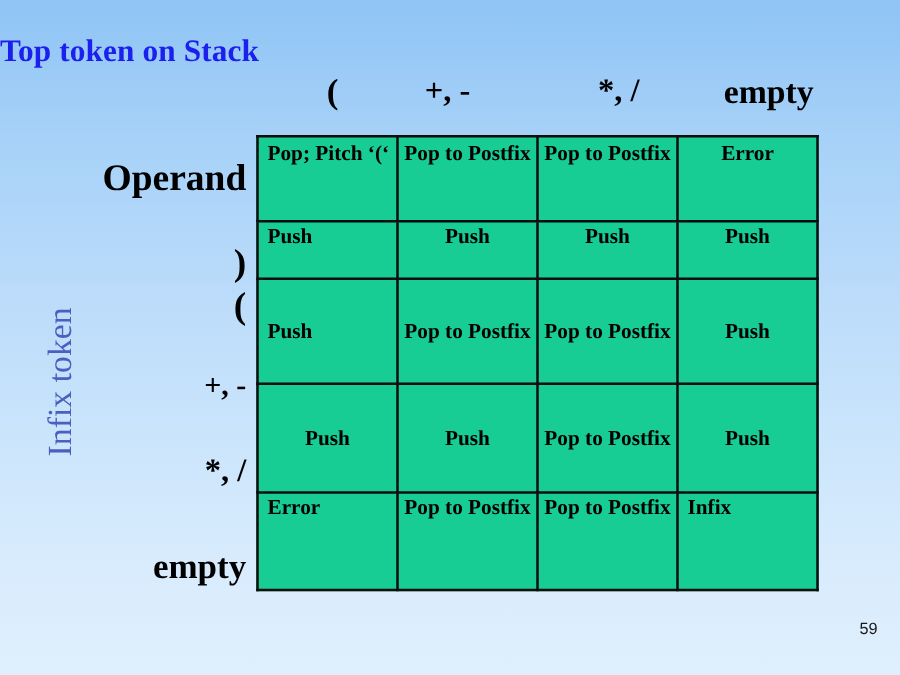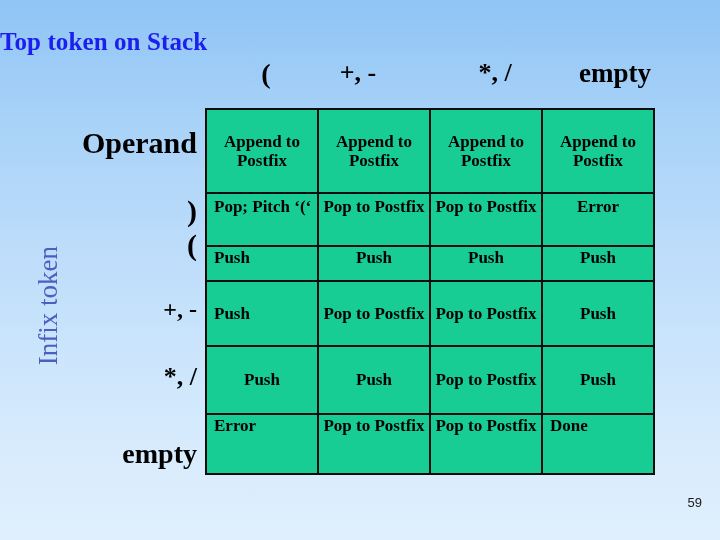--- a/index.html
+++ b/index.html
@@ -164,26 +164,20 @@
     <div id="row-label-0" class="row-label">Operand</div>
     <div id="row-label-1" class="row-label">)</div>
     <div id="row-label-2" class="row-label">(</div>
     <div id="row-label-3" class="row-label">+, -</div>
     <div id="row-label-4" class="row-label">*, /</div>
     <div id="row-label-5" class="row-label">empty</div>
   </div>
 
   <table id="decision-table">
     <tbody>
-      <tr class="r0">
-        <td>Append to Postfix</td>
-        <td>Append to Postfix</td>
-        <td>Append to Postfix</td>
-        <td>Append to Postfix</td>
-      </tr>
       <tr class="r1">
         <td class="lead">Pop; Pitch ‘(‘</td>
         <td>Pop to Postfix</td>
         <td>Pop to Postfix</td>
         <td>Error</td>
       </tr>
       <tr class="r2">
         <td class="lead">Push</td>
         <td>Push</td>
         <td>Push</td>
@@ -198,20 +192,20 @@
       <tr class="r4">
         <td>Push</td>
         <td>Push</td>
         <td>Pop to Postfix</td>
         <td>Push</td>
       </tr>
       <tr class="r5">
         <td class="lead">Error</td>
         <td>Pop to Postfix</td>
         <td>Pop to Postfix</td>
-        <td class="lead">Done</td>
+        <td class="lead">Infix</td>
       </tr>
     </tbody>
   </table>
 
   <div id="page-number">59</div>
 
 </div>
 
 </body></html>

